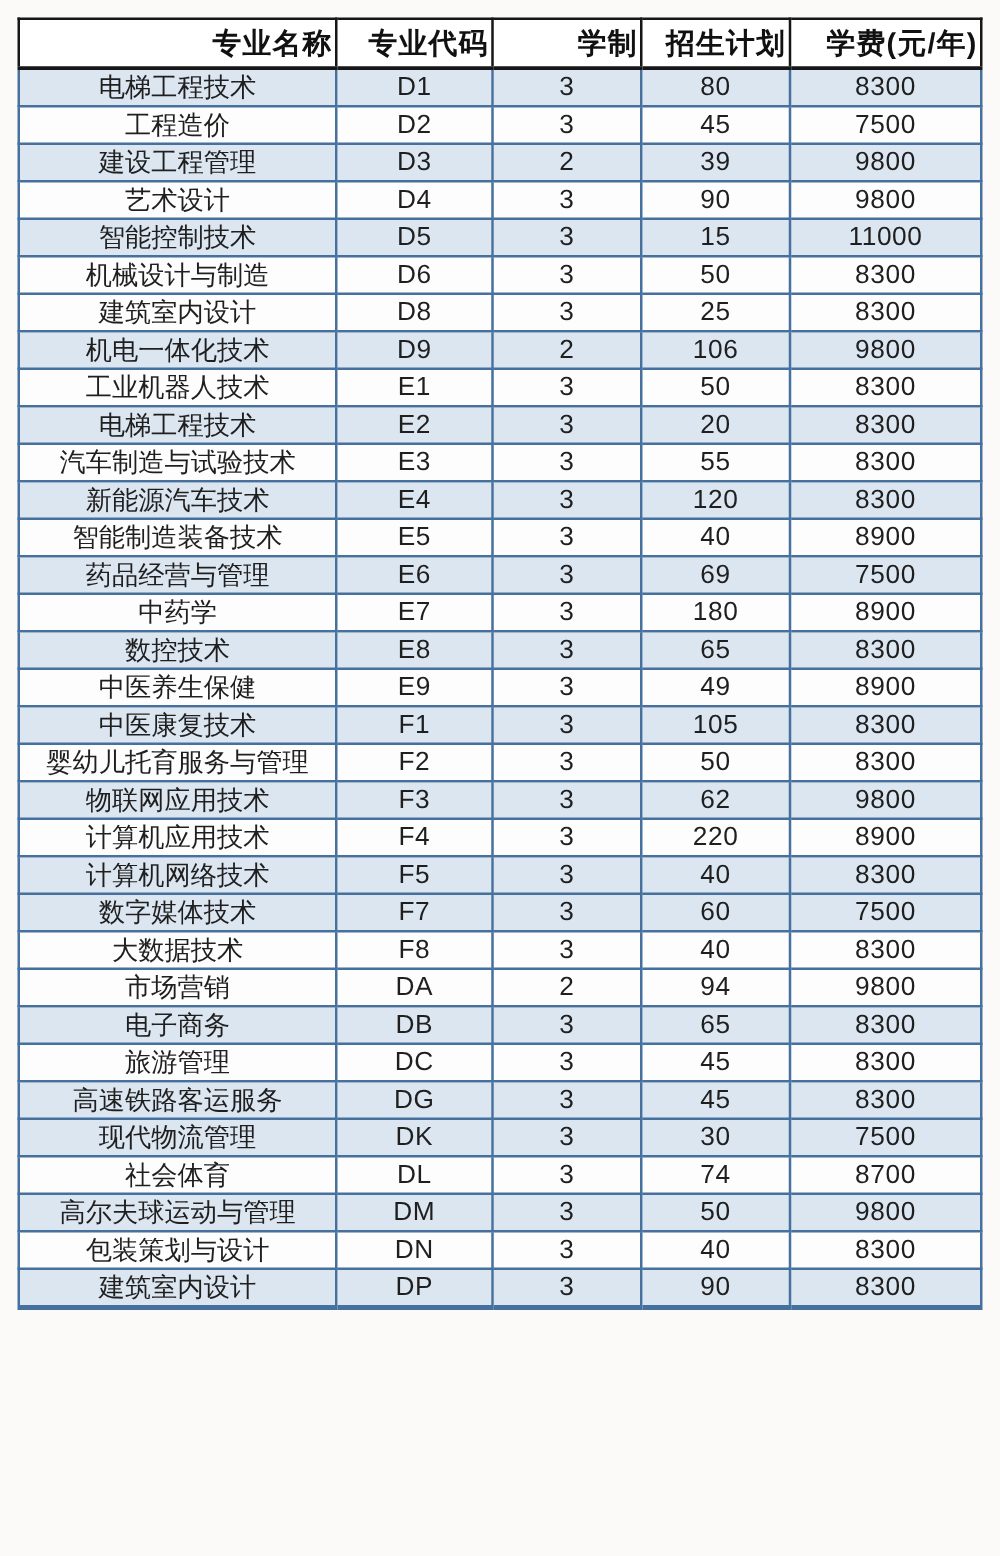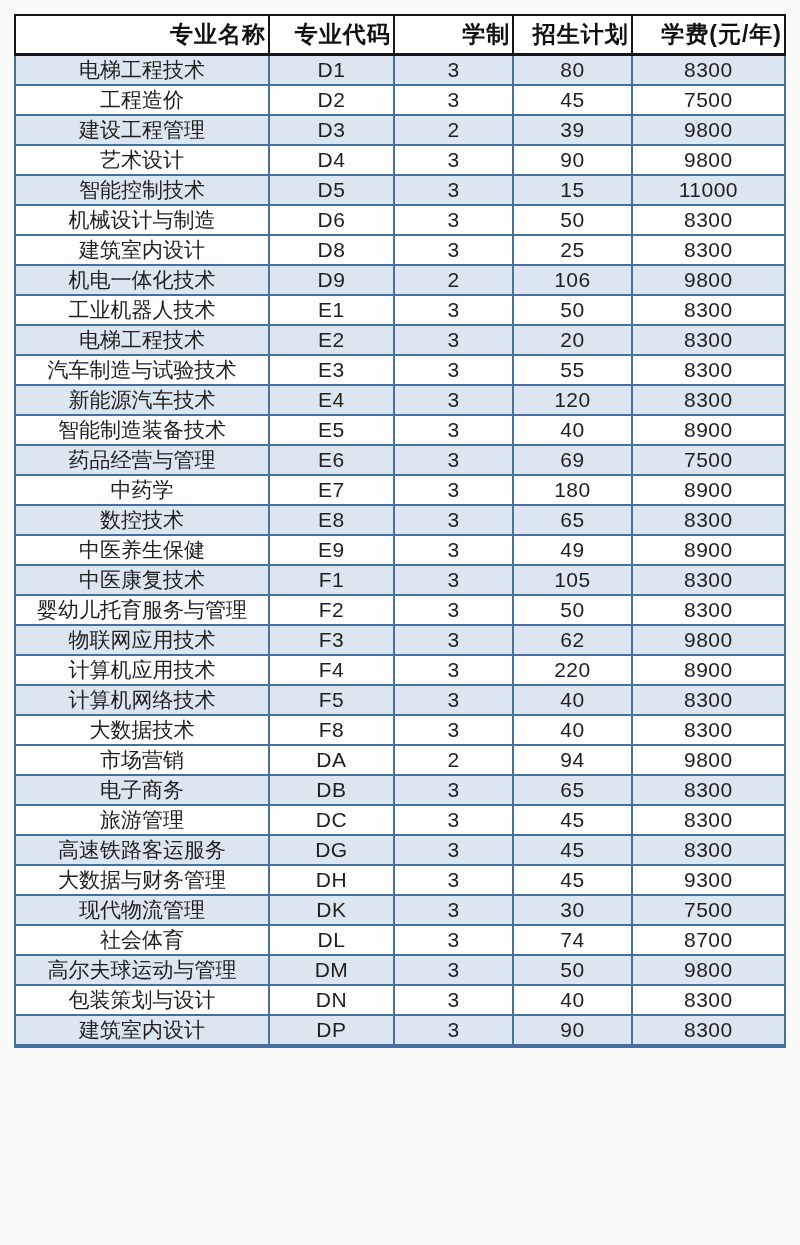--- a/index.html
+++ b/index.html
@@ -237,20 +237,27 @@
             <td class="num">220</td>
             <td class="num">8900</td>
           </tr>
           <tr class="shaded">
             <td>计算机网络技术</td>
             <td class="num">F5</td>
             <td class="num">3</td>
             <td class="num">40</td>
             <td class="num">8300</td>
           </tr>
+          <tr class="shaded">
+            <td>数字媒体技术</td>
+            <td class="num">F7</td>
+            <td class="num">3</td>
+            <td class="num">60</td>
+            <td class="num">7500</td>
+          </tr>
           <tr class="plain">
             <td>大数据技术</td>
             <td class="num">F8</td>
             <td class="num">3</td>
             <td class="num">40</td>
             <td class="num">8300</td>
           </tr>
           <tr class="plain">
             <td>市场营销</td>
             <td class="num">DA</td>
@@ -271,27 +278,20 @@
             <td class="num">3</td>
             <td class="num">45</td>
             <td class="num">8300</td>
           </tr>
           <tr class="shaded">
             <td>高速铁路客运服务</td>
             <td class="num">DG</td>
             <td class="num">3</td>
             <td class="num">45</td>
             <td class="num">8300</td>
-          </tr>
-          <tr class="plain">
-            <td>大数据与财务管理</td>
-            <td class="num">DH</td>
-            <td class="num">3</td>
-            <td class="num">45</td>
-            <td class="num">9300</td>
           </tr>
           <tr class="shaded">
             <td>现代物流管理</td>
             <td class="num">DK</td>
             <td class="num">3</td>
             <td class="num">30</td>
             <td class="num">7500</td>
           </tr>
           <tr class="plain">
             <td>社会体育</td>

